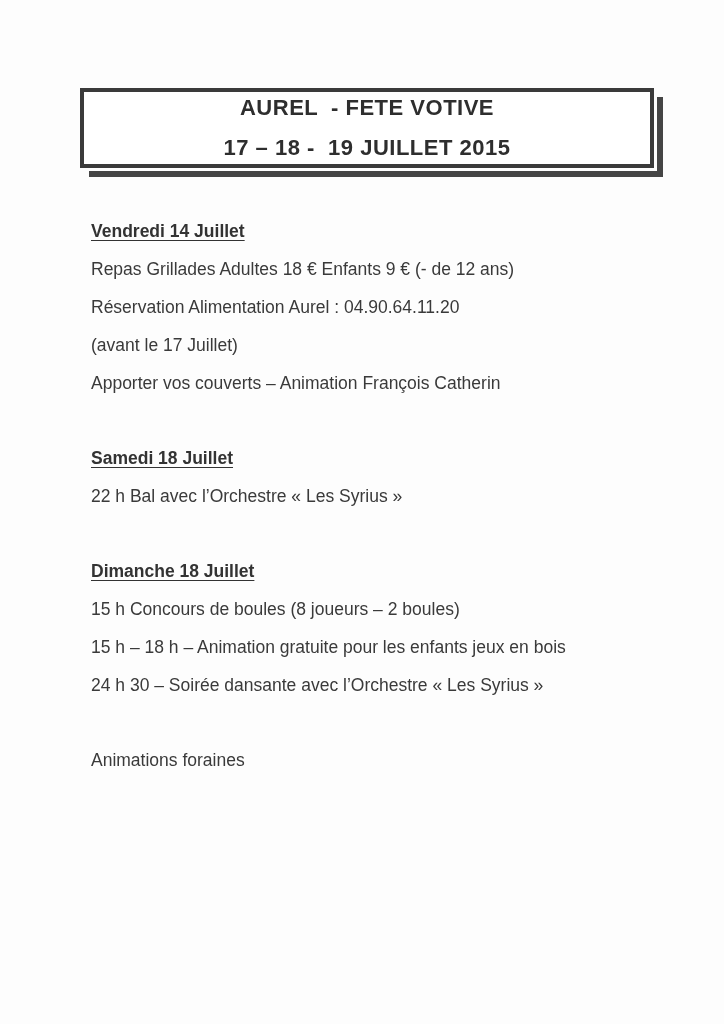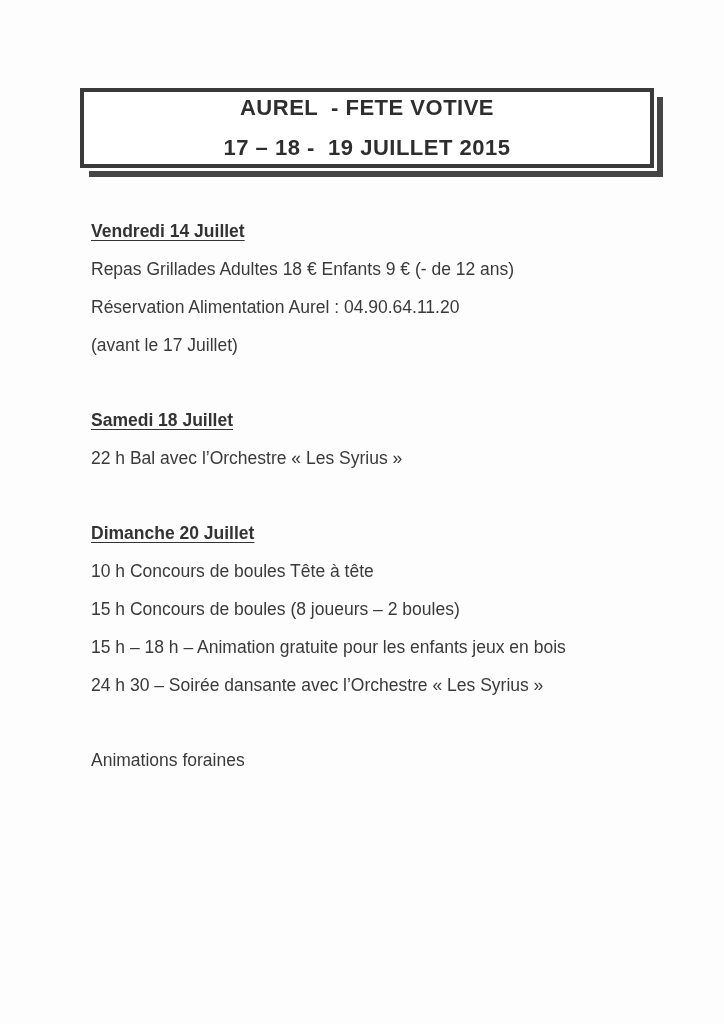--- a/index.html
+++ b/index.html
@@ -81,30 +81,30 @@
     <div class="title-line">17 – 18 -  19 JUILLET 2015</div>
   </div>
 
   <div class="content">
 
     <div class="section">
       <div class="heading">Vendredi 14 Juillet</div>
       <div class="line">Repas Grillades Adultes 18 € Enfants 9 € (- de 12 ans)</div>
       <div class="line">Réservation Alimentation Aurel : 04.90.64.11.20</div>
       <div class="line">(avant le 17 Juillet)</div>
+      <div class="line">Apporter vos couverts – Animation François Catherin</div>
     </div>
 
     <div class="section">
       <div class="heading">Samedi 18 Juillet</div>
       <div class="line">22 h Bal avec l’Orchestre « Les Syrius »</div>
     </div>
 
     <div class="section">
-      <div class="heading">Dimanche 20 Juillet</div>
-      <div class="line">10 h Concours de boules Tête à tête</div>
+      <div class="heading">Dimanche 18 Juillet</div>
       <div class="line">15 h Concours de boules (8 joueurs – 2 boules)</div>
       <div class="line">15 h – 18 h – Animation gratuite pour les enfants jeux en bois</div>
       <div class="line">24 h 30 – Soirée dansante avec l’Orchestre « Les Syrius »</div>
     </div>
 
     <div class="line footer-note">Animations foraines</div>
 
   </div>
 
 </div>

